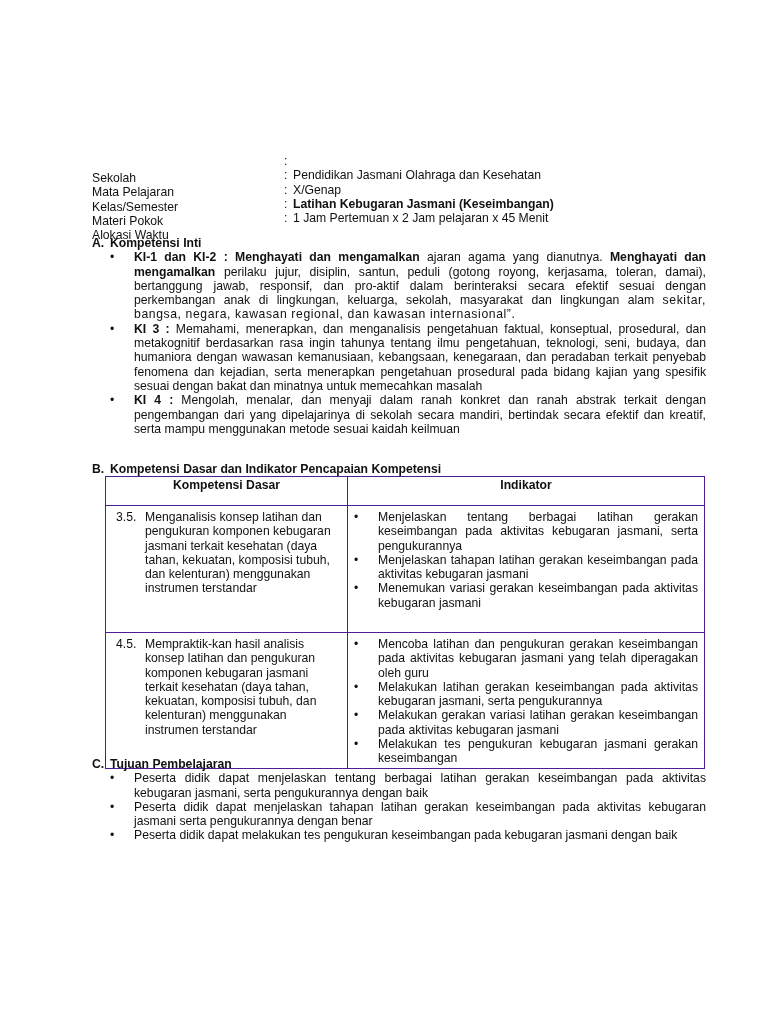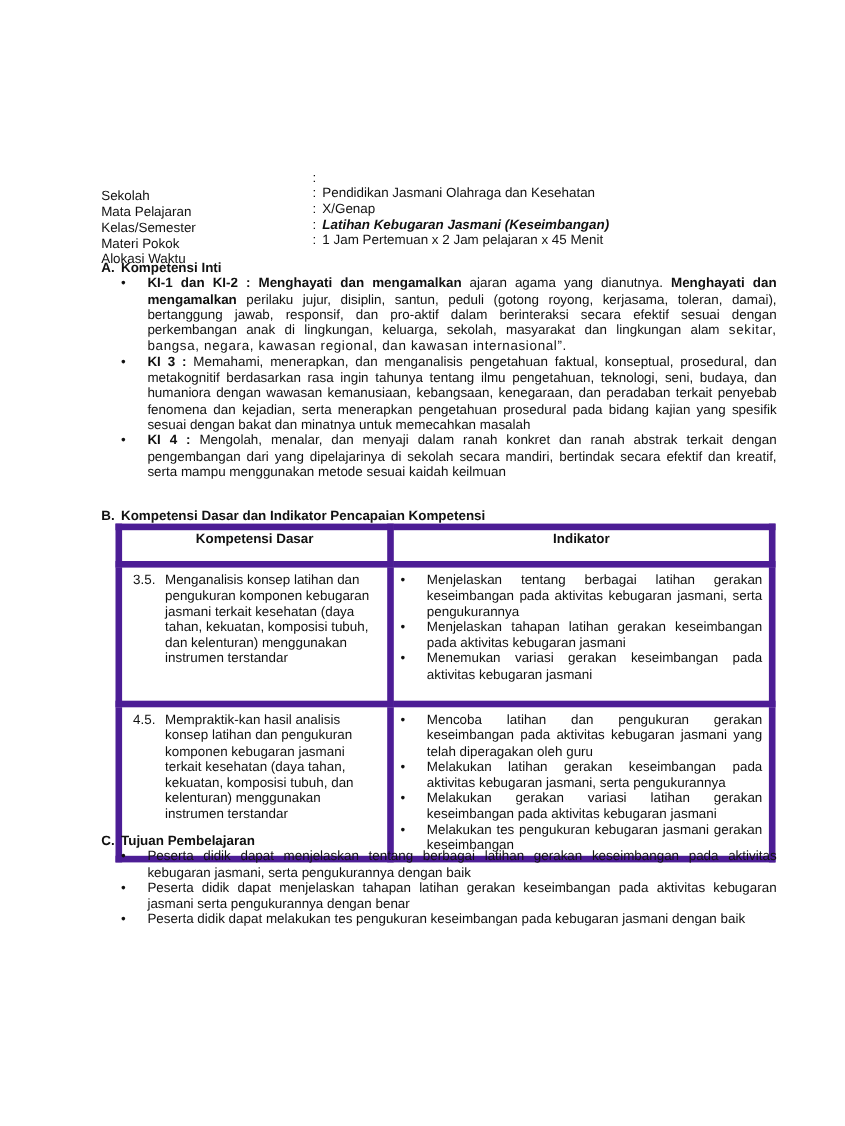--- a/index.html
+++ b/index.html
@@ -43,21 +43,21 @@
     top: 154px;
     width: 620px;
   }
   .id-row {
     display: flex;
     height: 14.3px;
   }
   .id-label { width: 192px; margin-top: 17px; }
   .id-colon { width: 9px; }
   .id-value { flex: 1; }
-  .id-value.bold { font-weight: bold; font-style: italic; }
+  .id-value.bold { font-weight: bold; }
 
   
   .section {
     position: absolute;
     left: 92px;
     width: 614px;
   }
   .sec-head {
     font-weight: bold;
     display: flex;
@@ -90,21 +90,21 @@
   table.kd {
     position: absolute;
     left: 105px;
     top: 476px;
     width: 600px;
     border-collapse: collapse;
     font-size: 12.2px;
     line-height: 14.3px;
   }
   table.kd td, table.kd th {
-    border: 6px solid #4c1d95;
+    border: 1px solid #4c1d95;
     vertical-align: top;
     padding: 0;
   }
   table.kd th {
     font-weight: bold;
     height: 27px;
     text-align: center;
     padding-top: 1px;
   }
   table.kd th.c1 { width: 241px; }

